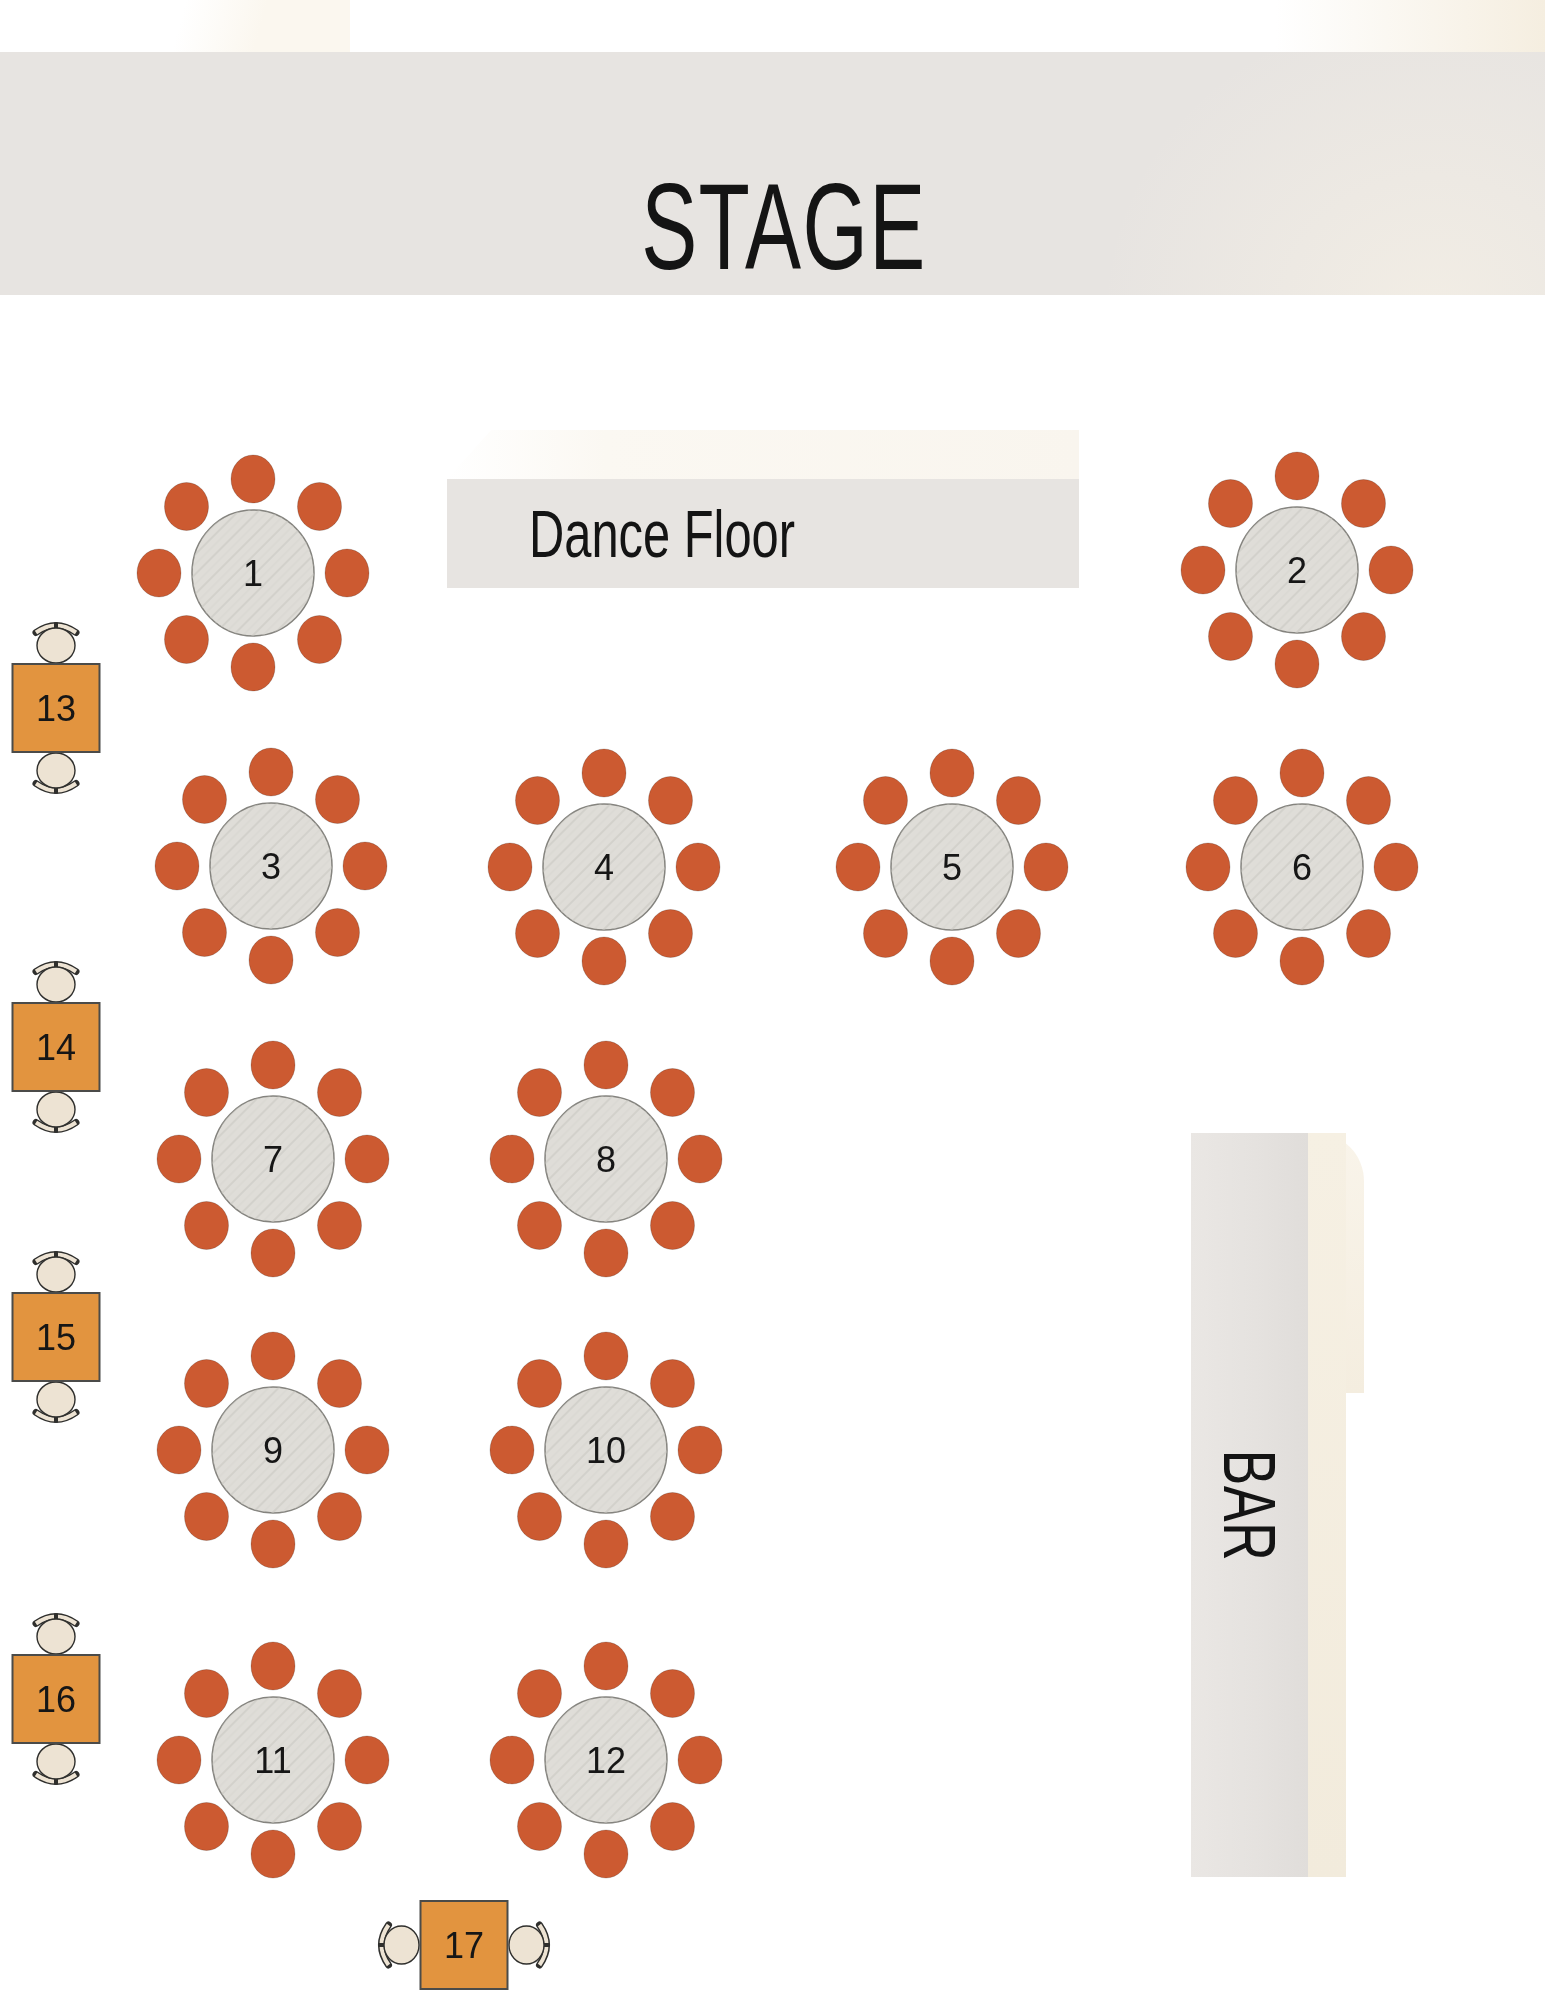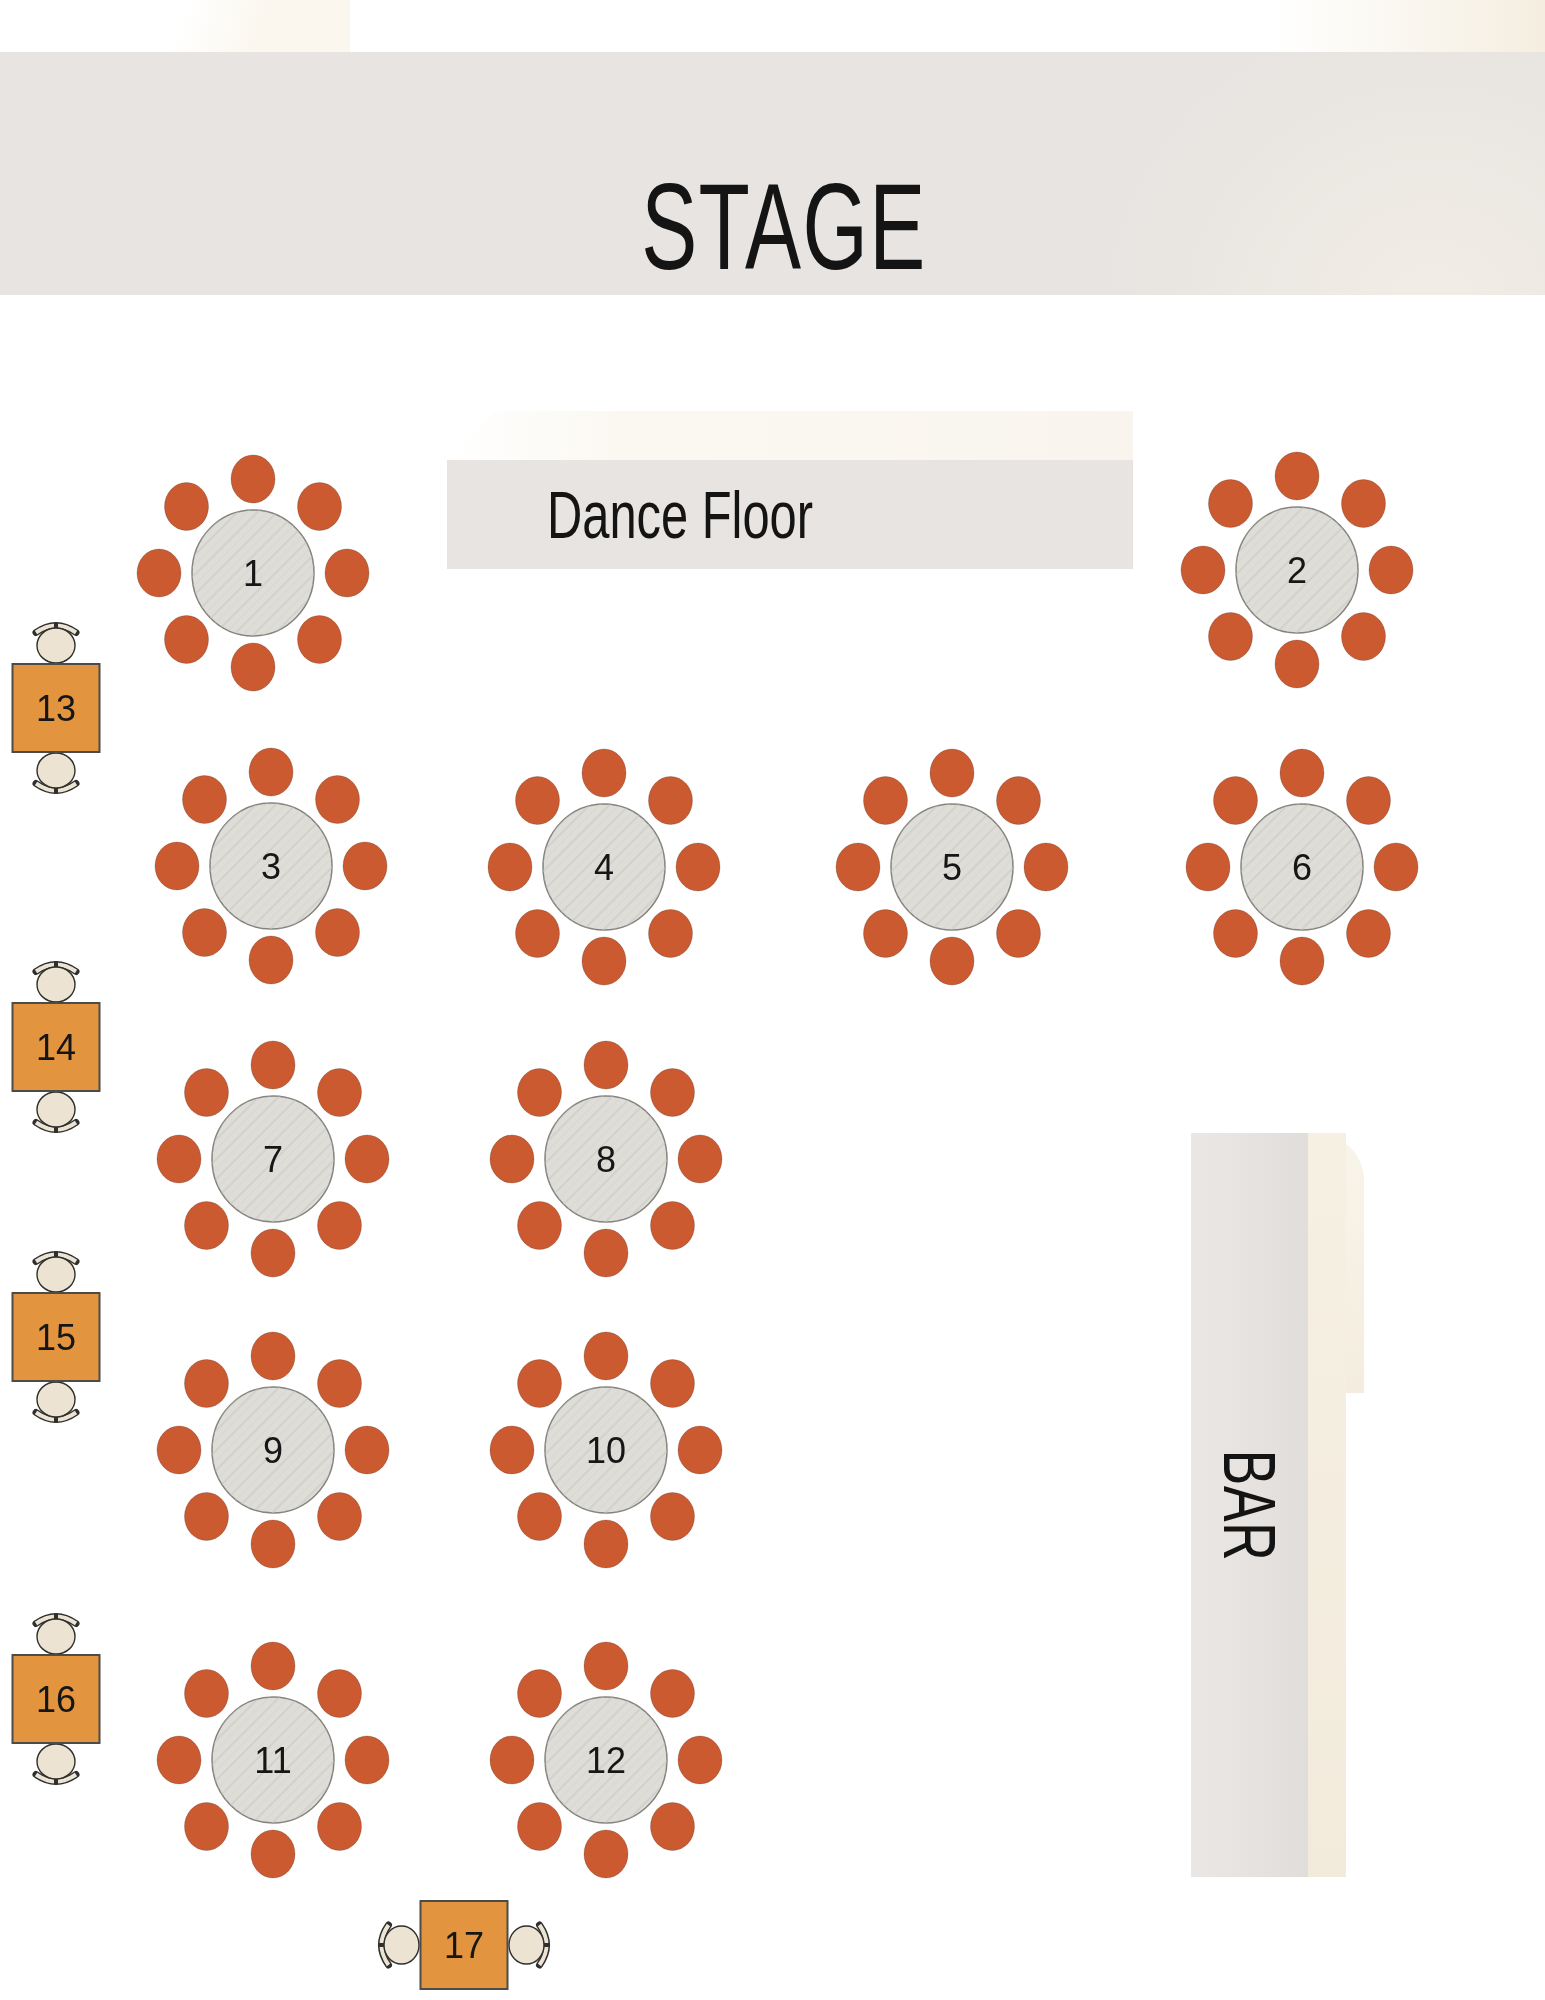--- a/index.html
+++ b/index.html
@@ -88,21 +88,21 @@
     </defs>
   </svg>
 
   <div class="abs cream-streak-tl"></div>
   <div class="abs cream-corner-tr"></div>
 
   <div class="abs stage" id="stage" style="left: 0px; top: 52px; width: 1545px; height: 243px;">
     <span class="stage-label">STAGE</span>
   </div>
 
-  <div class="abs dance-floor" id="dance-floor" style="left: 447px; top: 460px; width: 686px; height: 109px; text-align: right;">
+  <div class="abs dance-floor" id="dance-floor" style="left: 447px; top: 479px; width: 632px; height: 109px; text-align: right;">
     <span class="dance-floor-label">Dance Floor</span>
   </div>
 
   <div class="abs bar-wall-curve" id="bar-wall-curve" style="left: 1308px; top: 1133px; width: 56px; height: 260px;"></div>
   <div class="abs bar-wall" id="bar-wall" style="left: 1308px; top: 1133px; width: 38px; height: 744px;"></div>
 
   <div class="abs bar" id="bar" style="left: 1191px; top: 1133px; width: 117px; height: 744px;">
     <span class="bar-label">BAR</span>
   </div>
 

